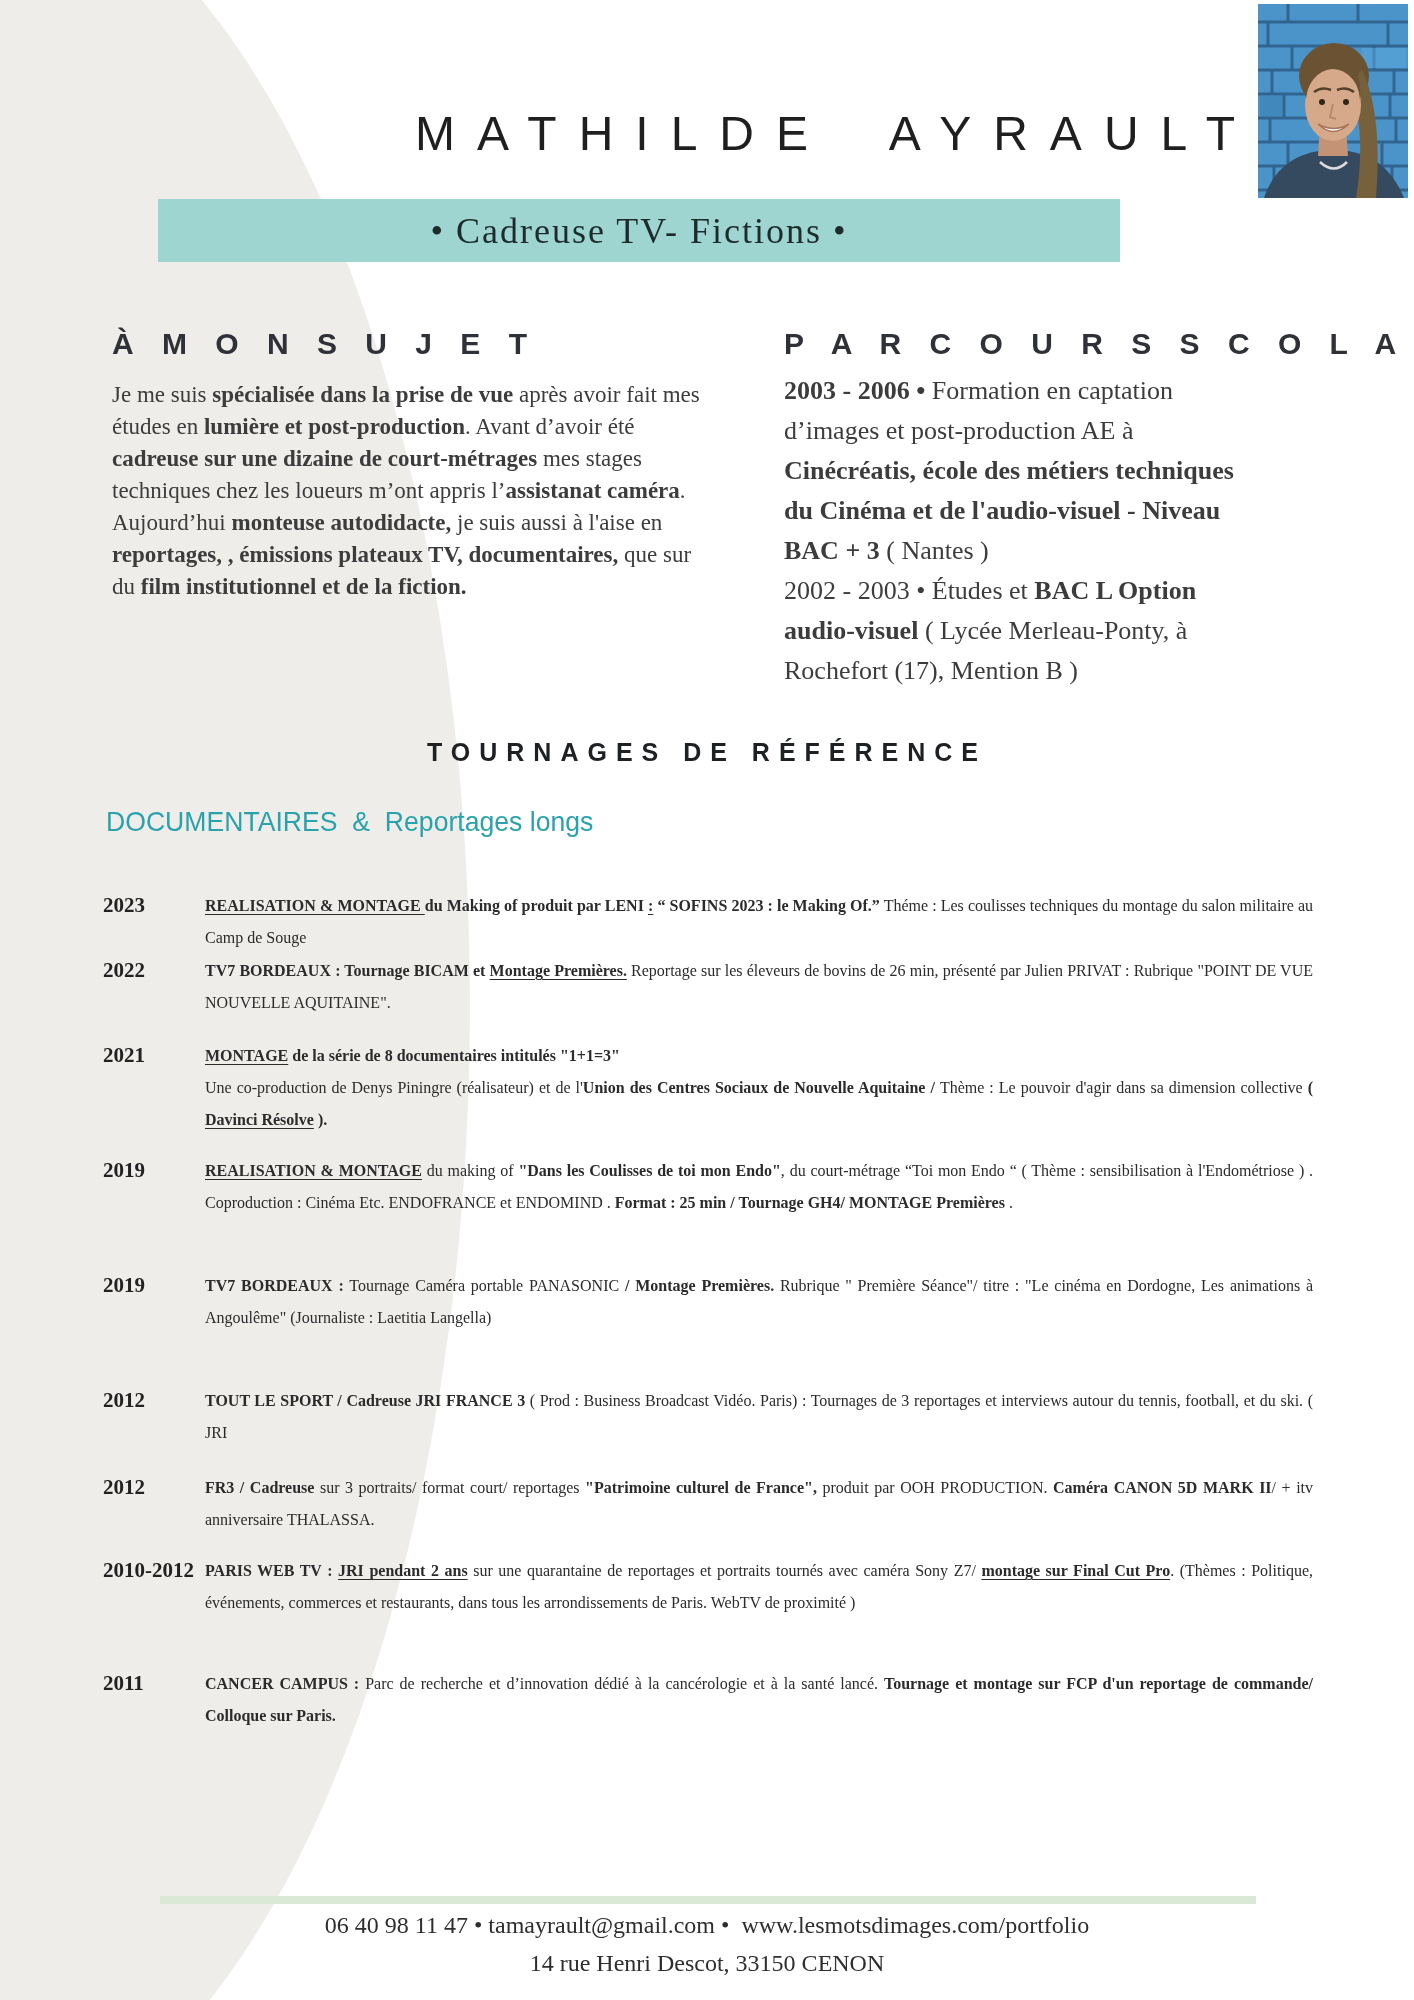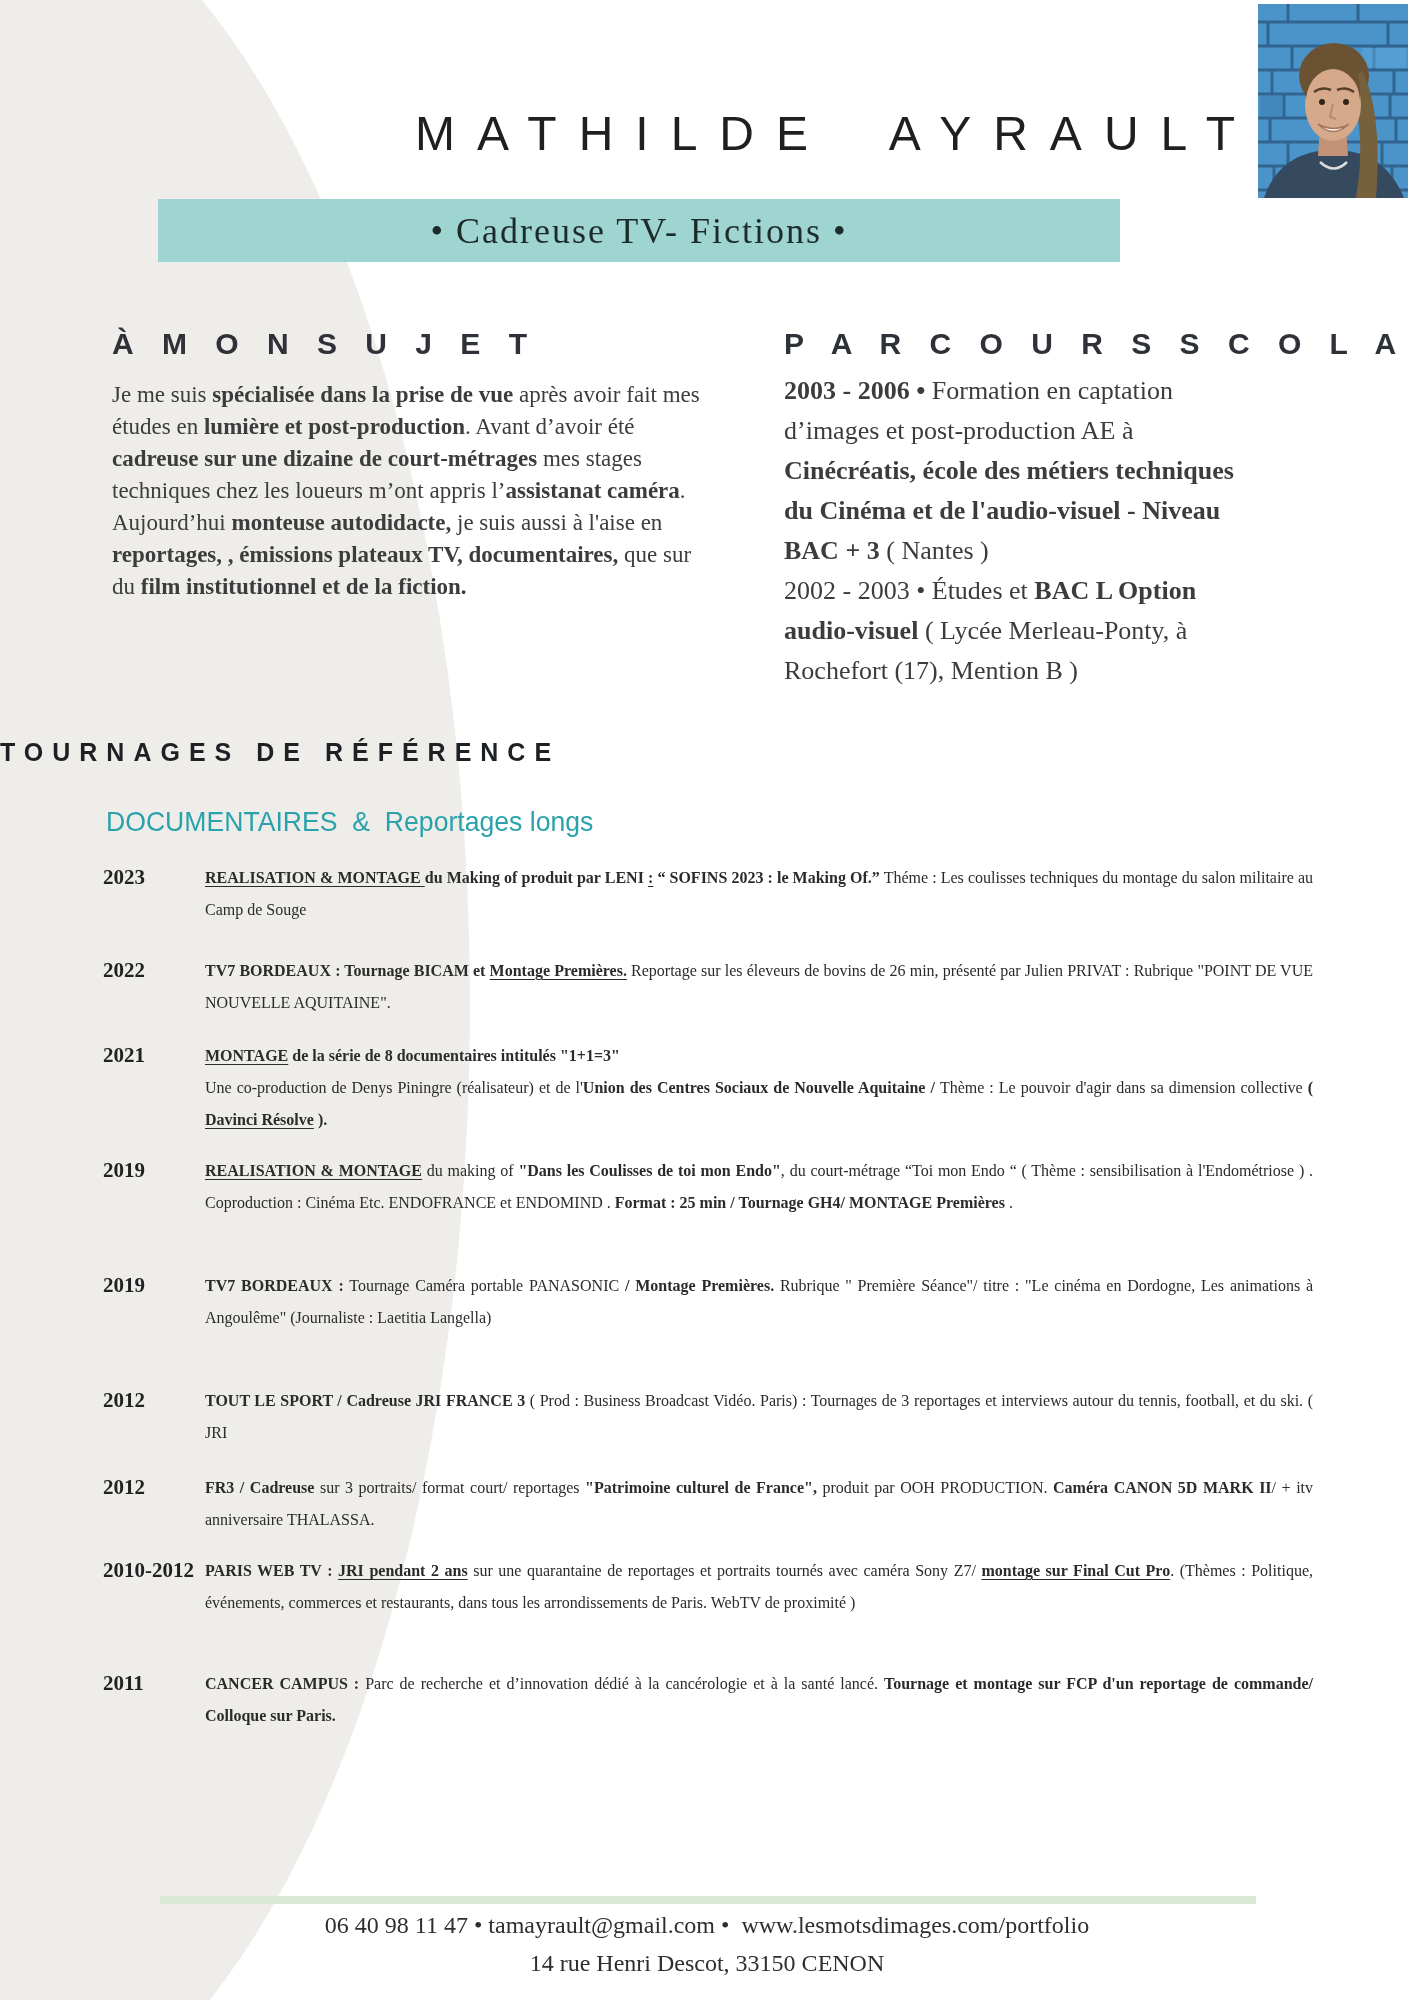--- a/index.html
+++ b/index.html
@@ -13,28 +13,28 @@
          letter-spacing:22px;word-spacing:26px;color:#1f1f1f;white-space:nowrap;}
   .banner{position:absolute;left:158px;top:199px;width:962px;height:63px;background:#9ed5d1;
           display:flex;align-items:center;justify-content:center;}
   .banner span{font-family:"Liberation Serif",serif;font-size:36px;letter-spacing:2px;color:#1d2b2b;}
   .section-h{font-family:"Liberation Sans",sans-serif;font-weight:bold;font-size:30px;
              letter-spacing:10px;color:#2e3137;margin:0;white-space:nowrap;}
   .about{position:absolute;left:112px;top:327px;width:592px;}
   .about p{margin:18px 0 0 0;font-size:23px;line-height:32px;color:#3c3c3c;}
   .education{position:absolute;left:784px;top:327px;width:478px;}
   .education p{margin:10px 0 0 0;font-size:26px;line-height:40px;color:#3c3c3c;}
-  .tournages-title{position:absolute;left:0;top:738px;width:1414px;text-align:left;
+  .tournages-title{position:absolute;left:0;top:738px;width:1414px;text-align:center;
          font-family:"Liberation Sans",sans-serif;font-weight:bold;font-size:25px;
          letter-spacing:9px;color:#1e2124;margin:0;}
   .subtitle{position:absolute;left:106px;top:806px;font-family:"Liberation Sans",sans-serif;
          font-size:28px;color:#2aa2ab;white-space:pre;transform:scaleX(.95);transform-origin:left top;}
   .entries{position:absolute;left:103px;top:0;width:1210px;height:2000px;}
   .entry{position:absolute;left:0;width:1210px;display:flex;}
-  .entry:nth-child(1){top:862px}.entry:nth-child(2){top:955px}.entry:nth-child(3){top:1040px}
+  .entry:nth-child(1){top:890px}.entry:nth-child(2){top:955px}.entry:nth-child(3){top:1040px}
   .entry:nth-child(4){top:1155px}.entry:nth-child(5){top:1270px}.entry:nth-child(6){top:1385px}
   .entry:nth-child(7){top:1472px}.entry:nth-child(8){top:1555px}.entry:nth-child(9){top:1668px}
   .entry:nth-child(10){top:1755px}
   .entry-year{flex:none;width:102px;font-weight:bold;font-size:21px;line-height:31px;color:#222;}
   .entry-text{flex:1;font-size:16px;line-height:32px;color:#2b2b2b;text-align:justify;}
   .b{font-weight:bold;}
   .u{text-decoration:underline;text-underline-offset:3px;}
   .footer-bar{position:absolute;left:160px;top:1896px;width:1096px;height:8px;background:#d9e9d6;}
   .footer-line{position:absolute;left:0;width:1414px;text-align:center;
          font-size:24px;color:#2e2e2e;white-space:pre;}

